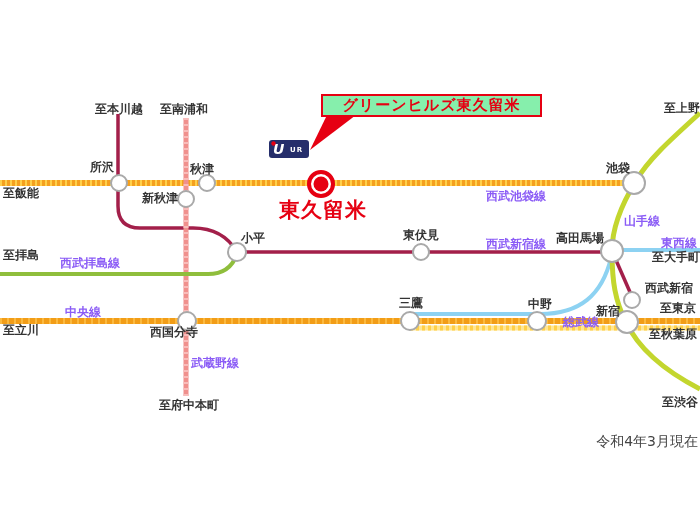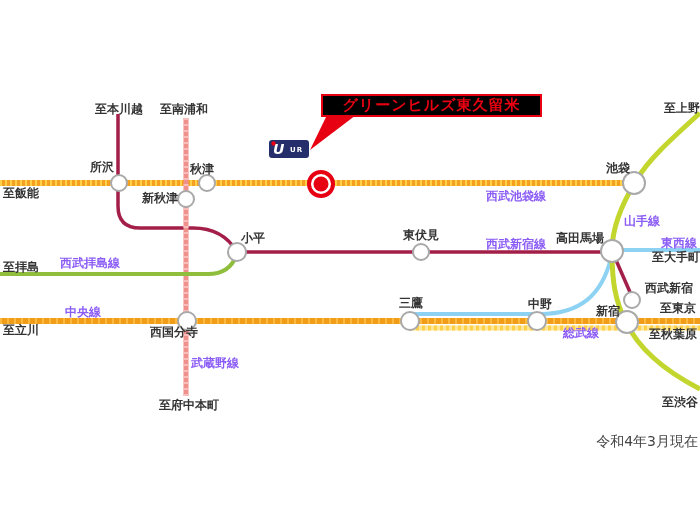--- a/index.html
+++ b/index.html
@@ -4,21 +4,21 @@
 <style>
   html,body{margin:0;padding:0;background:#fff;}
   .map{position:relative;width:700px;height:525px;background:#fff;overflow:hidden;
        font-family:"DejaVu Sans","Liberation Sans",sans-serif;}
   .map svg{position:absolute;left:0;top:0;}
   .lbl{position:absolute;font-size:12px;font-weight:bold;color:#333;white-space:nowrap;line-height:1;text-align:center;}
   .lbl.c{transform:translateX(-50%);}
   .lbl.blue{color:#8b5cf6;}
   .lbl.r{}
   .callout{position:absolute;left:321px;top:94px;width:221px;height:23px;box-sizing:border-box;
-           border:2px solid #E60012;background:#000000;color:#E60012;font-size:15px;font-weight:bold;
+           border:2px solid #E60012;background:#86efac;color:#E60012;font-size:15px;font-weight:bold;
            text-align:center;line-height:19px;letter-spacing:1px;}
   .hl-name{position:absolute;left:323px;top:200px;transform:translateX(-50%);
            color:#E60012;font-size:21px;font-weight:bold;letter-spacing:1px;white-space:nowrap;line-height:1;}
   .note{position:absolute;right:2px;top:421px;font-size:14px;color:#444;white-space:nowrap;margin-top:12px;}
 </style>
 </head>
 <body>
 
 <div class="map">
 
@@ -70,26 +70,27 @@
     </g>
 
     <g>
       <circle cx="321" cy="184" r="12" fill="#ffffff" stroke="#E60012" stroke-width="4"></circle>
       <circle cx="321" cy="184" r="7.5" fill="#E60012"></circle>
     </g>
   </svg>
 
   <div class="callout">グリーンヒルズ東久留米</div>
 
+  <div class="hl-name">東久留米</div>
 
   <div class="lbl c" style="left:119px;top:103px">至本川越</div>
   <div class="lbl c" style="left:184px;top:103px">至南浦和</div>
   <div class="lbl r" style="right:0px;top:102px">至上野</div>
   <div class="lbl" style="left:3px;top:187px">至飯能</div>
-  <div class="lbl" style="left:3px;top:261px">至拝島</div>
+  <div class="lbl" style="left:3px;top:249px">至拝島</div>
   <div class="lbl r" style="right:0;top:251px">至大手町</div>
   <div class="lbl" style="left:3px;top:324px">至立川</div>
   <div class="lbl r" style="right:4px;top:302px">至東京</div>
   <div class="lbl r" style="right:3px;top:328px">至秋葉原</div>
   <div class="lbl r" style="right:2px;top:396px">至渋谷</div>
   <div class="lbl c" style="left:189px;top:399px">至府中本町</div>
 
   <div class="lbl c" style="left:102px;top:161px">所沢</div>
   <div class="lbl c" style="left:202px;top:163px">秋津</div>
   <div class="lbl c" style="left:160px;top:192px">新秋津</div>
@@ -100,20 +101,20 @@
   <div class="lbl r" style="right:7px;top:282px">西武新宿</div>
   <div class="lbl c" style="left:608px;top:305px">新宿</div>
   <div class="lbl c" style="left:540px;top:298px">中野</div>
   <div class="lbl c" style="left:411px;top:297px">三鷹</div>
   <div class="lbl c" style="left:174px;top:326px">西国分寺</div>
 
   <div class="lbl blue c" style="left:516px;top:190px">西武池袋線</div>
   <div class="lbl blue c" style="left:516px;top:238px">西武新宿線</div>
   <div class="lbl blue c" style="left:90px;top:257px">西武拝島線</div>
   <div class="lbl blue c" style="left:83px;top:306px">中央線</div>
-  <div class="lbl blue c" style="left:581px;top:327px">総武線</div>
+  <div class="lbl blue c" style="left:581px;top:316px">総武線</div>
   <div class="lbl blue c" style="left:642px;top:215px">山手線</div>
   <div class="lbl blue r" style="right:3px;top:237px">東西線</div>
   <div class="lbl blue c" style="left:215px;top:357px">武蔵野線</div>
 
   <div class="note">令和4年3月現在</div>
 
 </div>
 
 </body></html>

